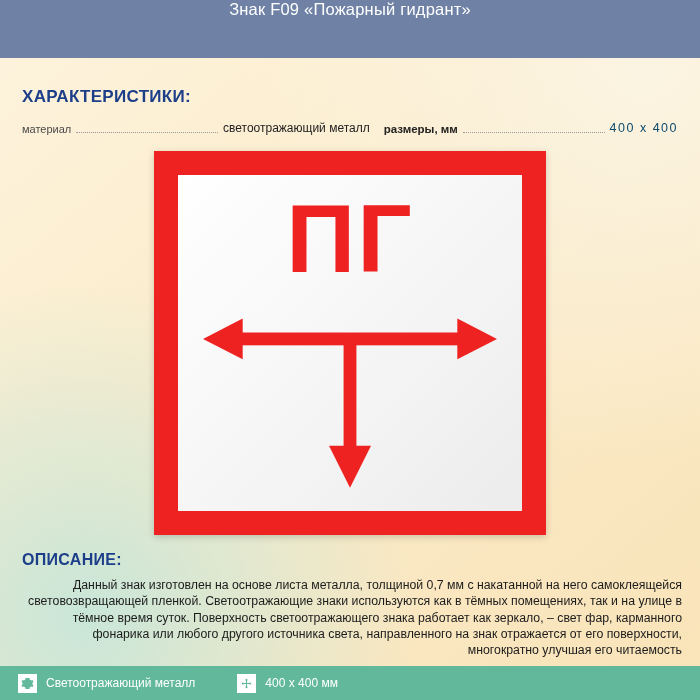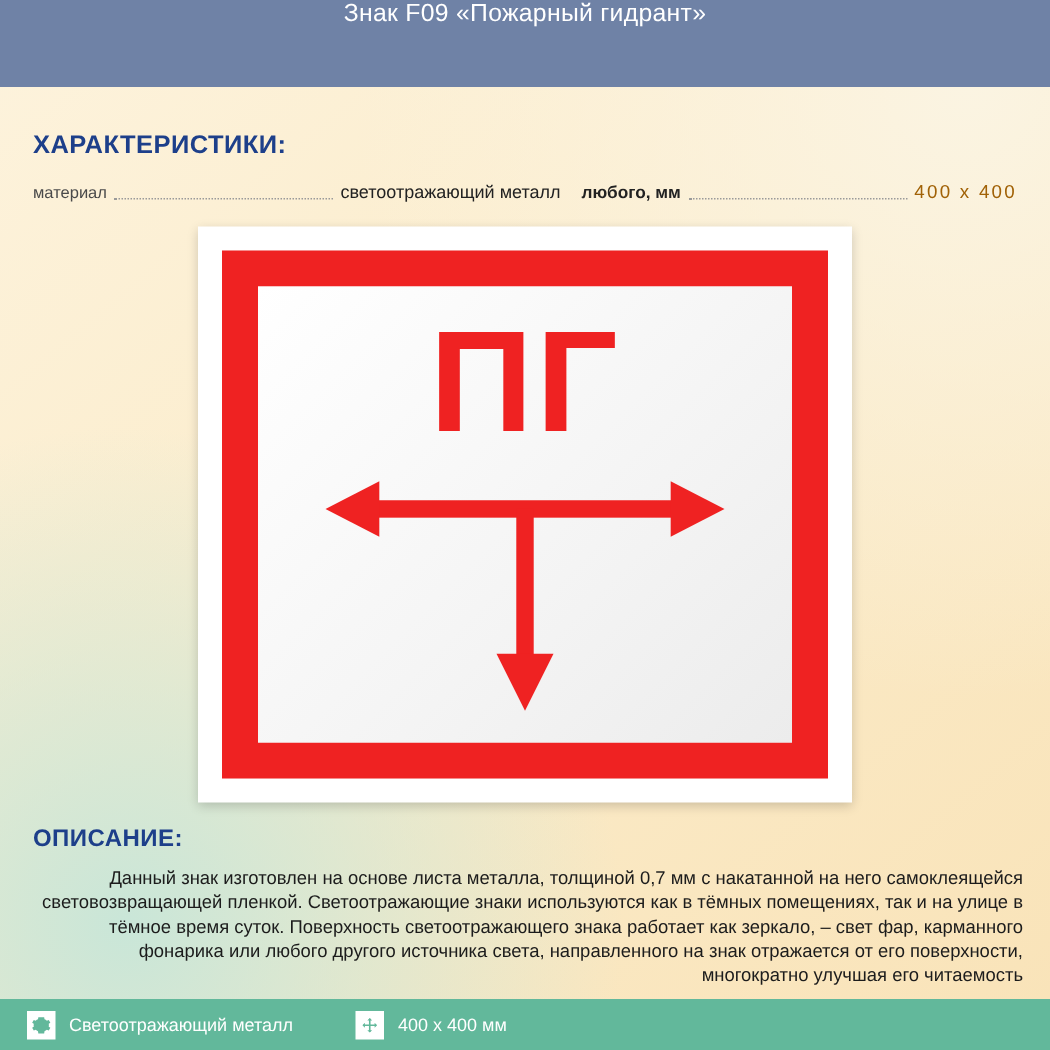--- a/index.html
+++ b/index.html
@@ -50,30 +50,29 @@
   .lbl { white-space: nowrap; color: #4a4a4a; font-size: 11px; }
   .dots {
     flex: 1 1 auto;
     border-bottom: 1px dotted #9a9a9a;
     height: 9px;
     margin: 0 5px 2px 5px;
   }
   .val { white-space: nowrap; color: #222; font-size: 12px; }
   .lbl.bold { font-weight: bold; color: #222; font-size: 11.5px; }
   .spacer { width: 14px; }
-  .size-val { letter-spacing: 1.5px; font-size: 12.5px; color: #a16207; }
+  .size-val { letter-spacing: 1.5px; font-size: 12.5px; color: #0c4a6e; }
 
   
   .sign-wrap {
-    width: 436px;
+    width: 392px;
     height: 384px;
     margin: 16px auto 0 auto;
     background: #ffffff;
     box-shadow: 0 2px 7px rgba(0,0,0,.18);
-    padding: 16px;
   }
   .sign {
     width: 100%;
     height: 100%;
     background: #f2f2f2;
     border: 24px solid #ef2222;
     position: relative;
   }
   .sign-inner {
     position: absolute;
@@ -146,21 +145,21 @@
   <span>Знак F09 «Пожарный гидрант»</span>
 </div>
 
 <div class="chars">
   <div class="chars-title">ХАРАКТЕРИСТИКИ:</div>
   <div class="chars-row">
     <span class="lbl">материал</span>
     <span class="dots"></span>
     <span class="val">светоотражающий металл</span>
     <span class="spacer"></span>
-    <span class="lbl bold">любого, мм</span>
+    <span class="lbl bold">размеры, мм</span>
     <span class="dots"></span>
     <span class="val size-val">400 x 400</span>
   </div>
 </div>
 
 <div class="sign-wrap">
   <div class="sign">
     <div class="sign-inner">
       <div class="pg-text">ПГ</div>
       <svg class="arrows" viewBox="0 0 288 288">

